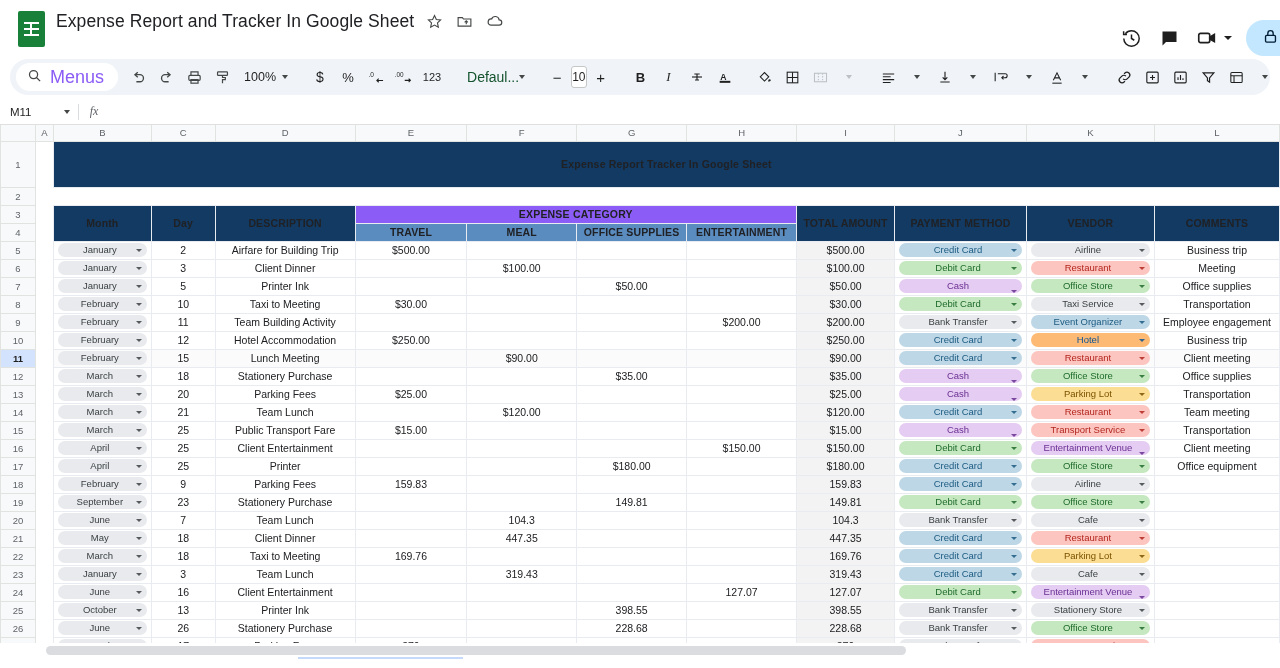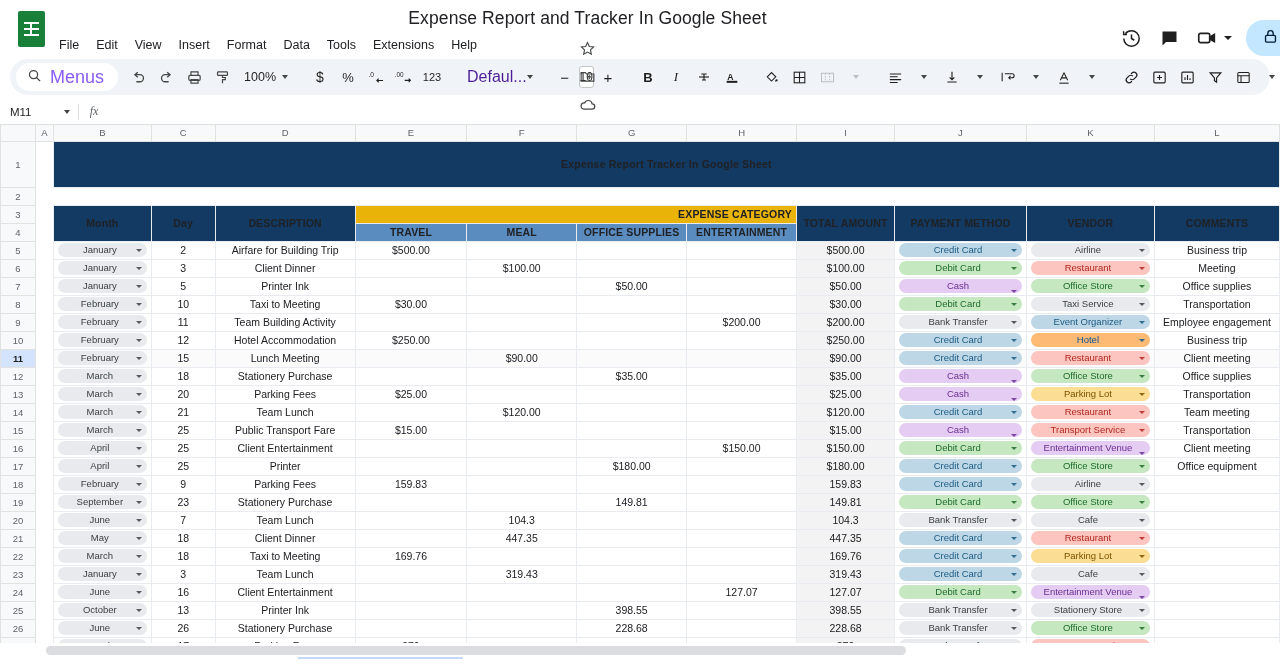--- a/index.html
+++ b/index.html
@@ -21,21 +21,21 @@
   }
   .docs-logo .sheet::after {
     content: ""; position: absolute; left: 6px; top: 11px; width: 15px; height: 14px;
     background:
       linear-gradient(#fff,#fff) 0 0/100% 2px no-repeat,
       linear-gradient(#fff,#fff) 0 6px/100% 2px no-repeat,
       linear-gradient(#fff,#fff) 0 12px/100% 2px no-repeat,
       linear-gradient(#fff,#fff) 6px 0/2px 100% no-repeat;
   }
   .titlewrap { flex: 1 1 auto; min-width: 0; }
-  .titlerow { display: flex; align-items: center; gap: 11px; height: 26px; flex-direction: column; }
+  .titlerow { display: flex; align-items: center; gap: 11px; height: 26px; }
   .doctitle { font-size: 17.5px; color: #202124; letter-spacing: .1px; white-space: nowrap; }
   .t-icon { width: 19px; height: 19px; color: #444746; display:inline-flex; align-items:center; justify-content:center; cursor:pointer; }
   .t-icon svg { display:block; }
   .menurow { display: flex; gap: 13px; margin-top: 3px; padding-left: 1px; }
   .menurow span { font-size: 12.5px; color: #202124; cursor: pointer; padding: 1px 2px; border-radius: 4px; }
 
   .appbar-right { display: flex; align-items: center; gap: 14px; padding-top: 12px; padding-right: 2px; flex: 0 0 auto; }
   .ar-icon { width: 24px; height: 24px; color: #1f1f1f; display:flex; align-items:center; justify-content:center; cursor:pointer; }
   .caret-sm { width:0;height:0;border-left:4px solid transparent;border-right:4px solid transparent;border-top:4px solid #1f1f1f; margin-left:-9px; }
   .sharebtn {
@@ -48,21 +48,21 @@
   .toolbar {
     margin: 1px 10px 0 10px; height: 36px; background:#f0f4f9; border-radius: 18px;
     display:flex; align-items:center; padding: 0 6px; gap: 0px;
   }
   .tb-btn { height:28px; min-width:28px; border-radius:4px; display:flex; align-items:center; justify-content:center; color:#444746; cursor:pointer; font-size:12px; padding:0 4px; }
   .tb-btn.disabled { color:#bdc1c6; }
   .menus-pill { display:flex; align-items:center; gap:8px; background:#fff; border-radius:16px; height:28px; padding:0 14px 0 11px; margin-right:6px; cursor:pointer; }
   .menus-pill span { font-size:18px; color:#8b5cf6; }
   .tb-sep { width:1px; height:20px; background:#c7c7c7; margin:0 6px; }
   .zoom-sel { display:flex; align-items:center; gap:6px; padding:0 6px 0 8px; height:28px; border-radius:4px; cursor:pointer; font-size:12.5px; color:#1f1f1f; }
-  .font-sel { display:flex; align-items:center; justify-content:space-between; width:82px; height:28px; border-radius:4px; padding:0 6px 0 9px; cursor:pointer; font-size:16px; color:#4c1d95; }
+  .font-sel { display:flex; align-items:center; justify-content:space-between; width:82px; height:28px; border-radius:4px; padding:0 6px 0 9px; cursor:pointer; font-size:14px; color:#14532d; }
   .fsize-box { width:30px; height:22px; border:1px solid #c4c7c5; border-radius:3px; text-align:center; font-size:12px; line-height:20px; color:#1f1f1f; background:#fff; }
   .tri { width:0;height:0;border-left:3.5px solid transparent;border-right:3.5px solid transparent;border-top:4px solid #444746; }
 
   
   .fbar { height:26px; display:flex; align-items:center; border-bottom:1px solid #e0e0e0; background:#fff; margin-top:4px; }
   .namebox { width:78px; display:flex; align-items:center; justify-content:space-between; padding:0 8px 0 10px; font-size:11.5px; color:#1f1f1f; cursor:pointer; }
   .fbar-sep { width:1px; height:16px; background:#dadce0; }
   .fx { width:30px; text-align:center; font-size:12px; font-style:italic; color:#5f6368; font-family:"Liberation Serif", serif; }
   .finput { flex:1; font-size:12px; color:#1f1f1f; }
 
@@ -80,21 +80,21 @@
   }
   td.rowhead.sel { background:#d3e3fd; color:#1f1f1f; font-weight:bold; }
   td.cell { border:1px solid #e8ebf0; font-size:10.5px; color:#202124; height:18px; padding:0 4px; vertical-align:middle; overflow:hidden; white-space:nowrap; }
   td.cell.c { text-align:center; }
   td.blank { border:none; background:#fff; }
 
   
   .banner { background:#123a63; color:#fff; font-size:24px; font-weight:bold; text-align:center; letter-spacing:.2px; border:1px solid #123a63; }
   .hdr-dark { background:#123a63; color:#fff; font-weight:bold; font-size:11px; text-align:center; border:1px solid #4a6c93; letter-spacing:.15px; }
   .hdr-light { background:#5b8cc0; color:#fff; font-weight:bold; font-size:9.5px; text-align:center; border:1px solid #8fb4d8; letter-spacing:.15px; }
-  .hdr-cat { background:#eab308; color:#fff; font-weight:bold; font-size:13px; text-align:right; border:1px solid #4a6c93; letter-spacing:.2px; }
+  .hdr-cat { background:#8b5cf6; color:#fff; font-weight:bold; font-size:13px; text-align:center; border:1px solid #4a6c93; letter-spacing:.2px; }
 
   td.totalcell { background:#f3f3f3; text-align:center; }
   td.rowstripe { background:#fbfbfb; }
 
   
   .chip {
     display:flex; align-items:center; justify-content:space-between;
     height:14px; border-radius:8px; padding:0 5px 0 8px; font-size:9.5px; margin:0 auto; cursor:pointer;
   }
   .chip .lbl { flex:1; text-align:center; line-height:14px; }
@@ -132,31 +132,20 @@
         <svg width="17" height="17" viewBox="0 0 24 24" fill="none" stroke="currentColor" stroke-width="1.6">
             <path d="M3 6.5h6l1.6 2H21v10H3z"></path>
             <path d="M14.5 11v5M12.2 13.2l2.3-2.3 2.3 2.3"></path>
           </svg>
       </span>
       <span class="t-icon">
         <svg width="18" height="18" viewBox="0 0 24 24" fill="none" stroke="currentColor" stroke-width="1.6">
             <path d="M6.5 17.5h11a3.5 3.5 0 000-7 5.2 5.2 0 00-10-1.2 3.6 3.6 0 00-1 8.2z"></path>
           </svg>
       </span>
-    </div>
-    <div class="menurow">
-      <span>File</span>
-      <span>Edit</span>
-      <span>View</span>
-      <span>Insert</span>
-      <span>Format</span>
-      <span>Data</span>
-      <span>Tools</span>
-      <span>Extensions</span>
-      <span>Help</span>
     </div>
   </div>
 
   <div class="appbar-right">
     <span class="ar-icon">
       <svg width="21" height="21" viewBox="0 0 24 24" fill="none" stroke="currentColor" stroke-width="1.7">
           <path d="M3.2 12a8.8 8.8 0 108.8-8.8 8.8 8.8 0 00-7 3.4"></path>
           <path d="M3 3.6v3.8h3.8"></path>
           <path d="M12 7.4V12l3.2 2"></path>
         </svg>

